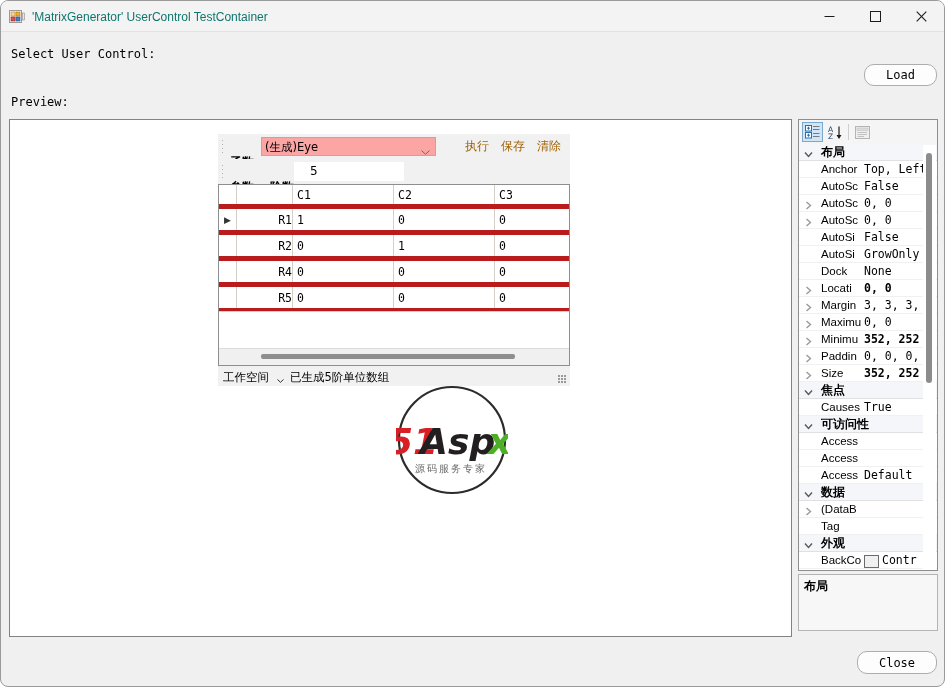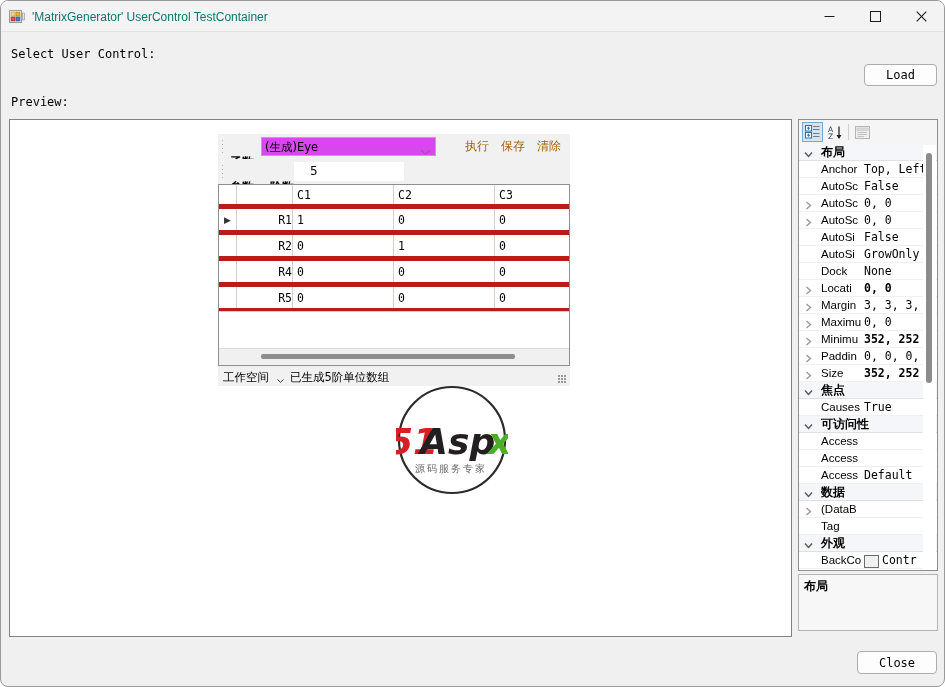--- a/index.html
+++ b/index.html
@@ -58,21 +58,21 @@
   .combo .val{
     position:absolute;left:4px;top:3px;height:15px;line-height:15px;
     font-size:12px;white-space:nowrap;
   }
   .combo .arrow{
     position:absolute;right:5px;top:7px;width:9px;height:6px;
   }
   .btn{
     position:absolute;
     background:#fdfdfd;border:1px solid #adadad;box-sizing:border-box;
-    border-radius:4px;
+    border-radius:10px;
     display:flex;align-items:center;justify-content:center;
     font-family:"DejaVu Sans Mono","Liberation Mono",monospace;
     font-size:12px;color:#000;
   }
   #btn-load{left:863px;top:63px;width:73px;height:22px;}
   #btn-close-dlg{left:856px;top:650px;width:80px;height:23px;}
 
   
   .preview{
     position:absolute;left:8px;top:118px;width:783px;height:518px;
@@ -113,21 +113,21 @@
     font-family:"DejaVu Sans","Liberation Sans",sans-serif;
     font-size:12px;color:#000;white-space:nowrap;
   }
   .ts-btn{
     position:absolute;top:4px;height:17px;line-height:17px;
     font-family:"DejaVu Sans","Liberation Sans",sans-serif;
     font-size:12px;color:#a16207;white-space:nowrap;
   }
   .ts-combo{
     position:absolute;left:43px;top:3px;width:175px;height:19px;
-    background:#d946ef;border:1px solid #abadb3;box-sizing:border-box;
+    background:#fca5a5;border:1px solid #abadb3;box-sizing:border-box;
   }
   .ts-combo .cv{
     position:absolute;left:3px;top:2px;height:14px;line-height:14px;
     font-family:"DejaVu Sans","Liberation Sans",sans-serif;
     font-size:11.5px;white-space:nowrap;
   }
   .ts-combo .carrow{position:absolute;right:5px;top:6px;width:9px;height:5px;}
   .param-box{
     position:absolute;left:76px;top:3px;width:110px;height:19px;
     background:#ffffff;

